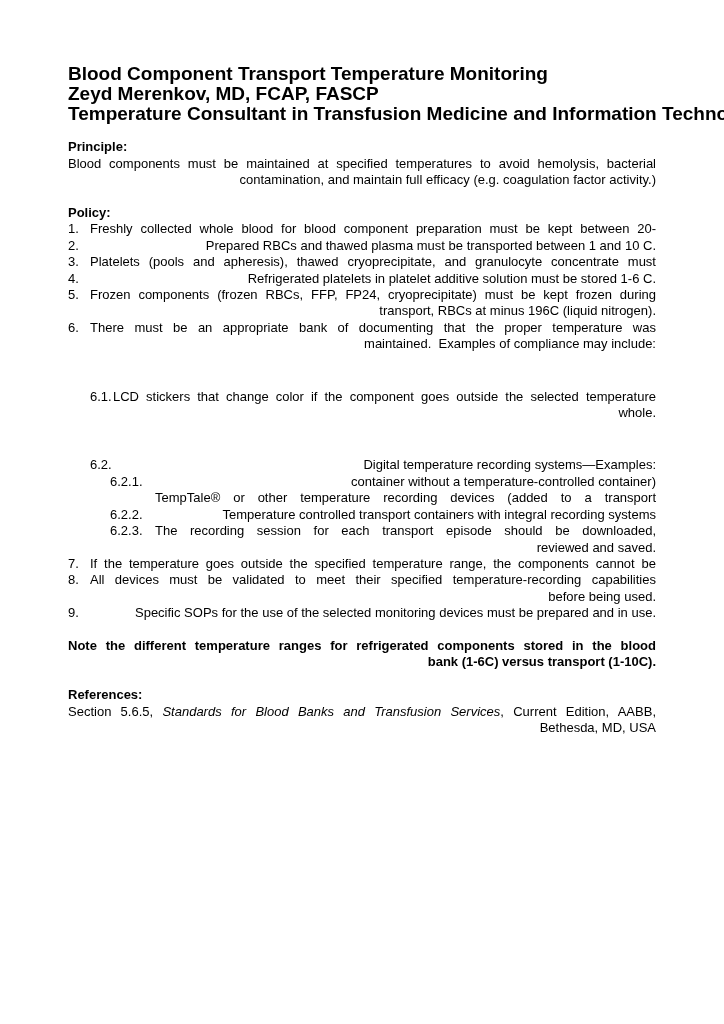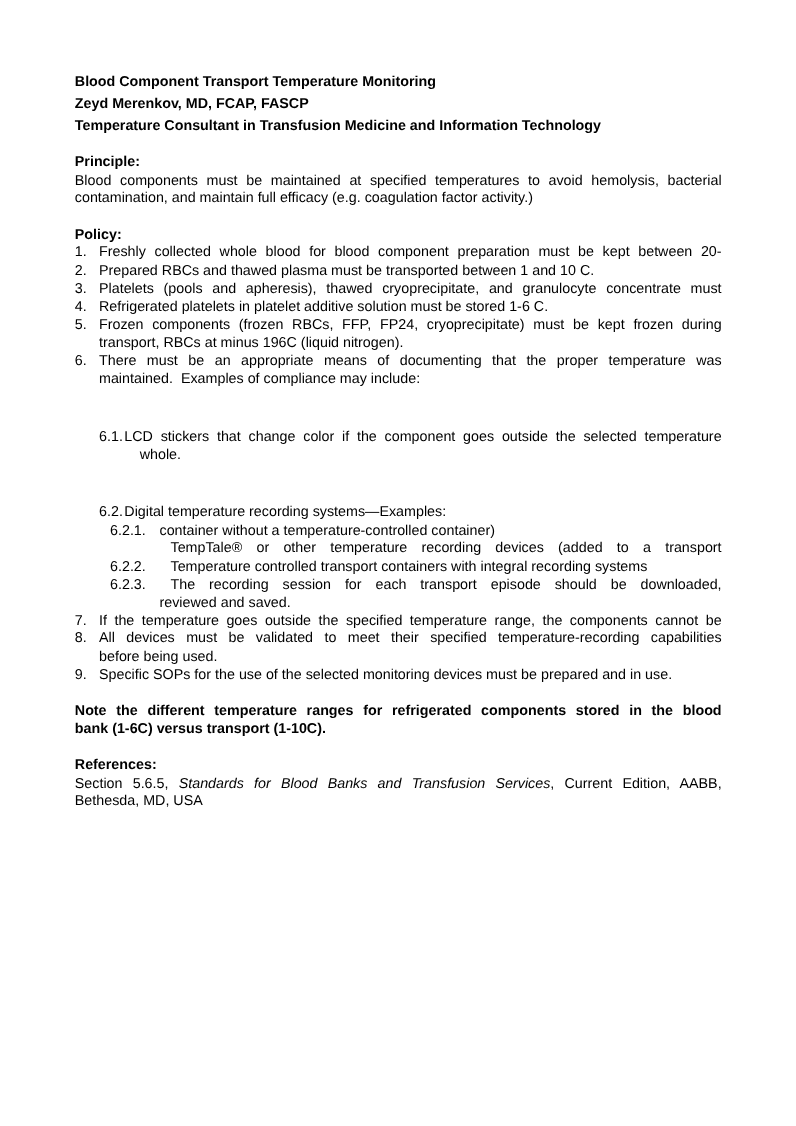--- a/index.html
+++ b/index.html
@@ -15,41 +15,41 @@
     background: #ffffff;
     padding: 64px 68px 0 68px;
     font-family: "Liberation Sans", "DejaVu Sans", sans-serif;
     color: #000000;
     font-size: 13px;
     line-height: 16.4px;
   }
   .title-block { margin-bottom: 16px; }
   .title-line {
     font-weight: bold;
-    font-size: 13px;
+    font-size: 19px;
     line-height: 19.8px;
     white-space: nowrap;
   }
   .sec { margin-bottom: 16.4px; }
   .heading { font-weight: bold; }
-  .line { text-align: left; }
+  .line { text-align: right; }
   .stretch {
     text-align: justify;
     text-align-last: justify;
   }
   
   .li { position: relative; }
   .li .num { position: absolute; top: 0; }
   .l1 { padding-left: 22px; }
   .l1 > .num { left: 0; }
   .l2 { padding-left: 59px; }
   .l2 > .num { left: 22px; }
   .l2 > .first { margin-left: -14px; margin-top: 36px; }
   .l3 { padding-left: 77px; }
-  .l3 > .num { left: 32px; }
+  .l3 > .num { left: 42px; }
   .l3 > .first { margin-left: 10px; }
   .note-para { font-weight: bold; }
   .book-title { font-style: italic; }
 </style>
 </head>
 <body>
 
 <div class="page">
 
   <div class="title-block">
@@ -88,21 +88,21 @@
     </div>
 
     <div class="li l1">
       <span class="num">5.</span>
       <div class="line stretch first">Frozen components (frozen RBCs, FFP, FP24, cryoprecipitate) must be kept frozen during</div>
       <div class="line">transport, RBCs at minus 196C (liquid nitrogen).</div>
     </div>
 
     <div class="li l1">
       <span class="num">6.</span>
-      <div class="line stretch first">There must be an appropriate means of documenting that the proper temperature was</div>
+      <div class="line stretch first">There must be an appropriate bank of documenting that the proper temperature was</div>
       <div class="line">maintained.&nbsp; Examples of compliance may include:</div>
     </div>
 
     <div class="li l2">
       <span class="num">6.1.</span>
       <div class="line stretch first">LCD stickers that change color if the component goes outside the selected temperature</div>
       <div class="line">whole.</div>
     </div>
 
     <div class="li l2">

